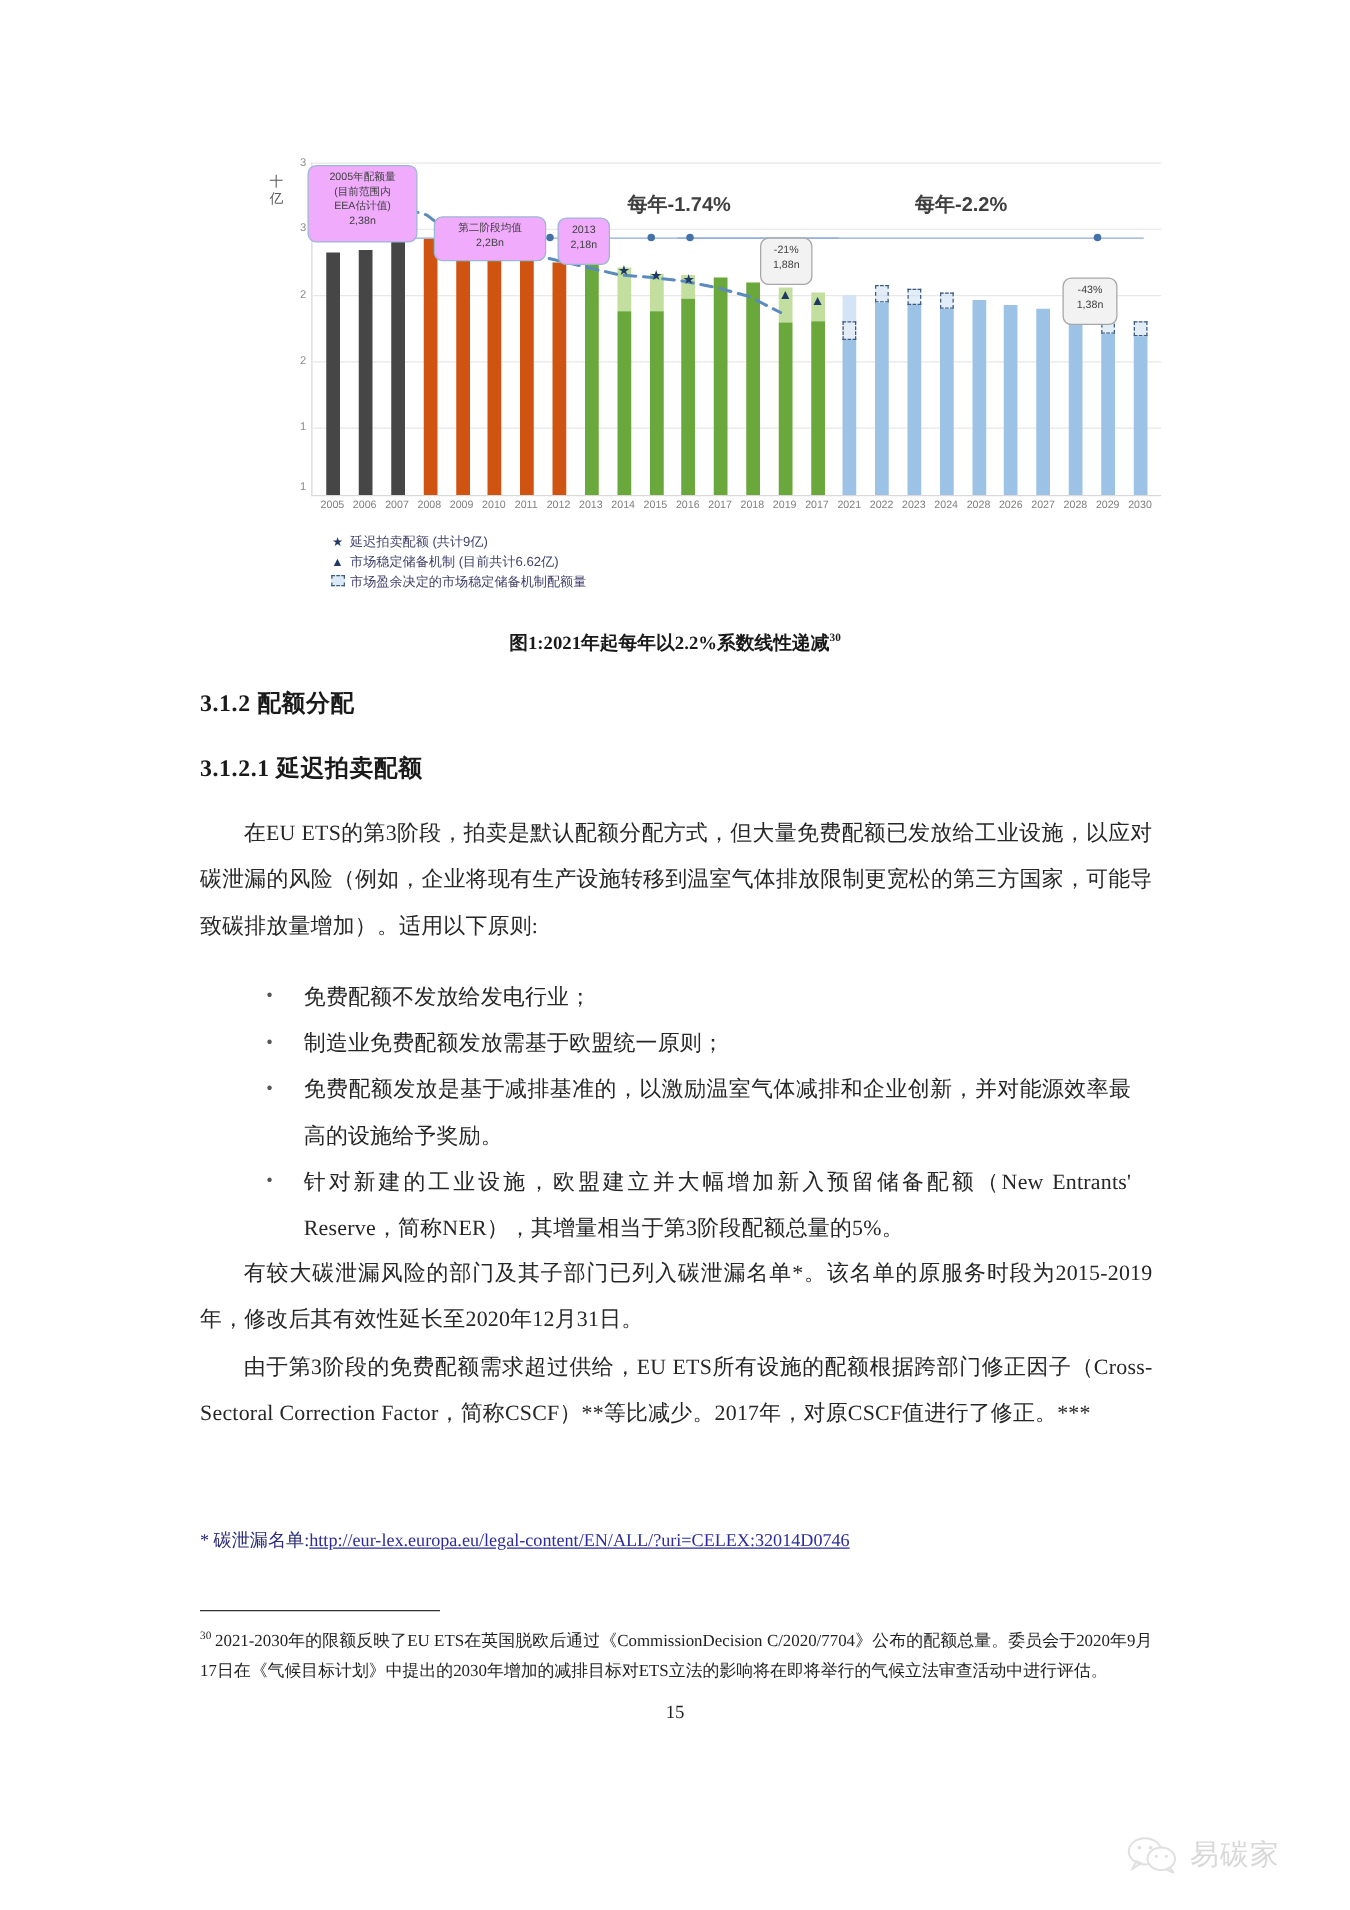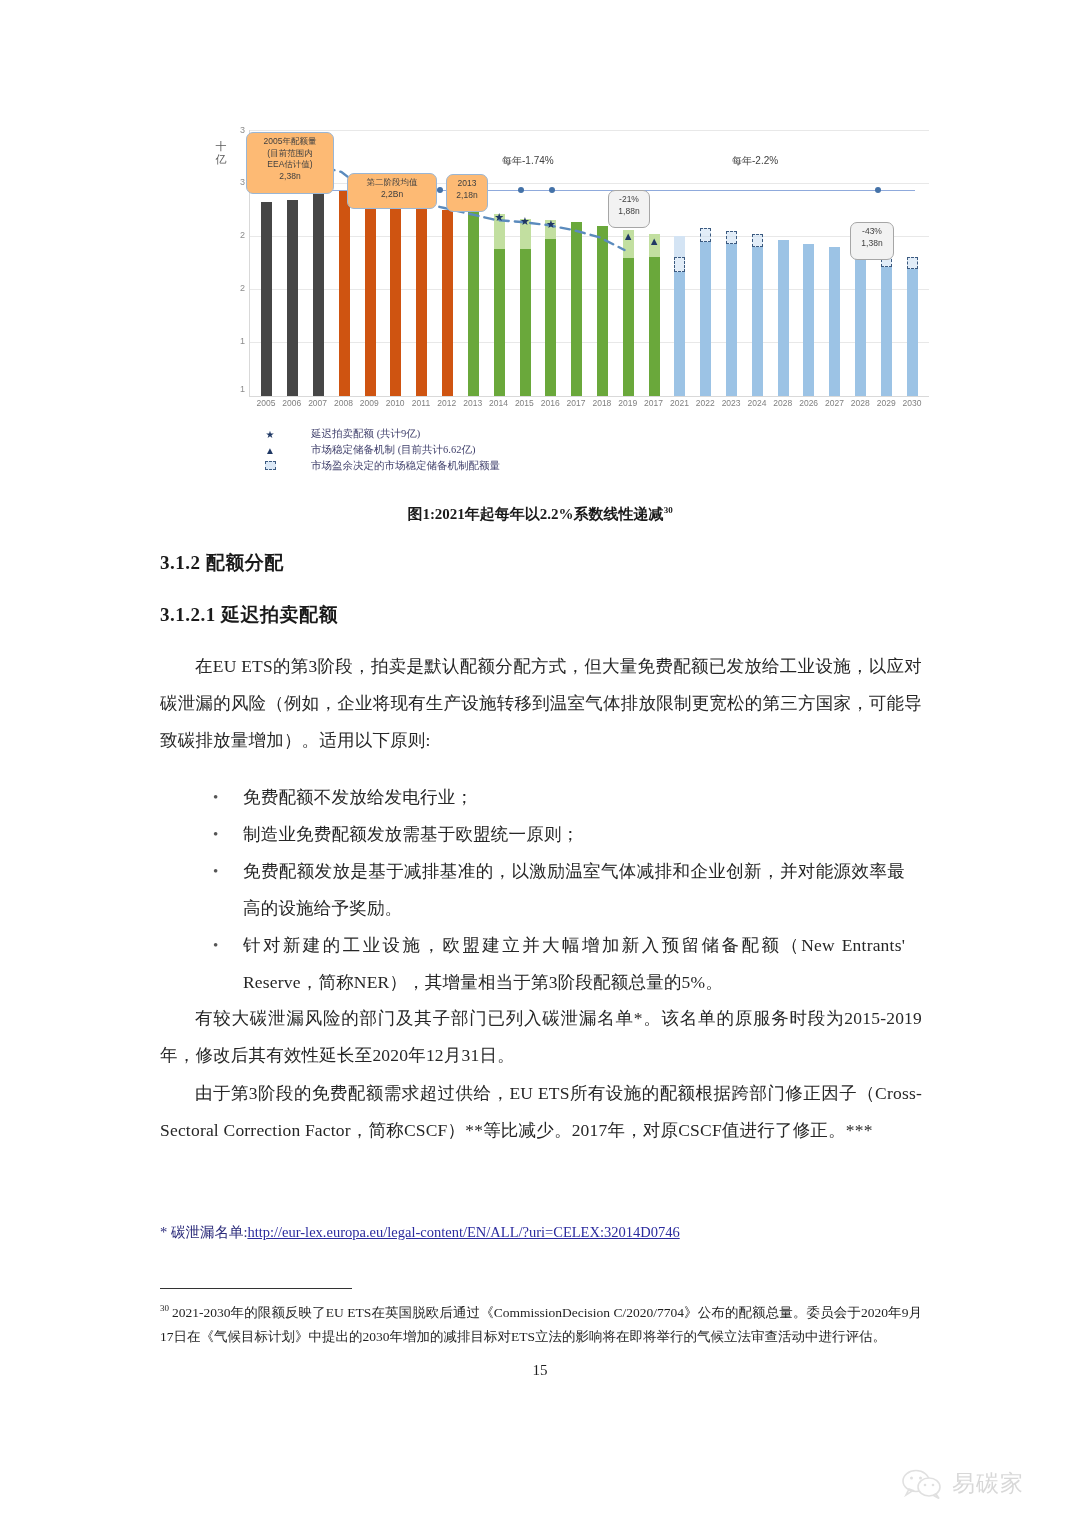--- a/index.html
+++ b/index.html
@@ -163,27 +163,27 @@
     color: #404040;
     font-family: "Liberation Sans", sans-serif;
     text-align: center;
     line-height: 11.5px;
     font-size: 8.5px;
     padding: 3px 4px;
     box-sizing: border-box;
     z-index: 6;
     white-space: pre-line;
   }
-  .callout.blue-border { border-color: #9ab6d4; background: #fdba74; }
+  .callout.blue-border { border-color: #9ab6d4; background: #f0abfc; }
 
   .rate-label {
     position: absolute;
     font-family: "Liberation Sans", sans-serif;
-    font-size: 10px;
-    font-weight: normal;
+    font-size: 16px;
+    font-weight: bold;
     color: #404040;
     z-index: 5;
   }
 
   
   .target-line {
     position: absolute;
     height: 1px;
     background: #8faadc;
     z-index: 2;
@@ -216,22 +216,21 @@
   }
   .legend-sym .dashbox {
     display: inline-block;
     width: 9px; height: 7px;
     border: 1.3px dashed #3b5a80;
     background: #dce9f7;
   }
   .legend-txt {
     font-size: 10.5px;
     color: #3f3f6b;
-    font-family: Liberation Serif, serif;
-    margin-left: 31px;
+    font-family: Liberation Sans, sans-serif;
   }
 
   
   .fig-caption {
     position: absolute;
     left: 0; right: 0;
     top: 505px;
     text-align: center;
     font-size: 15px;
     font-weight: bold;

